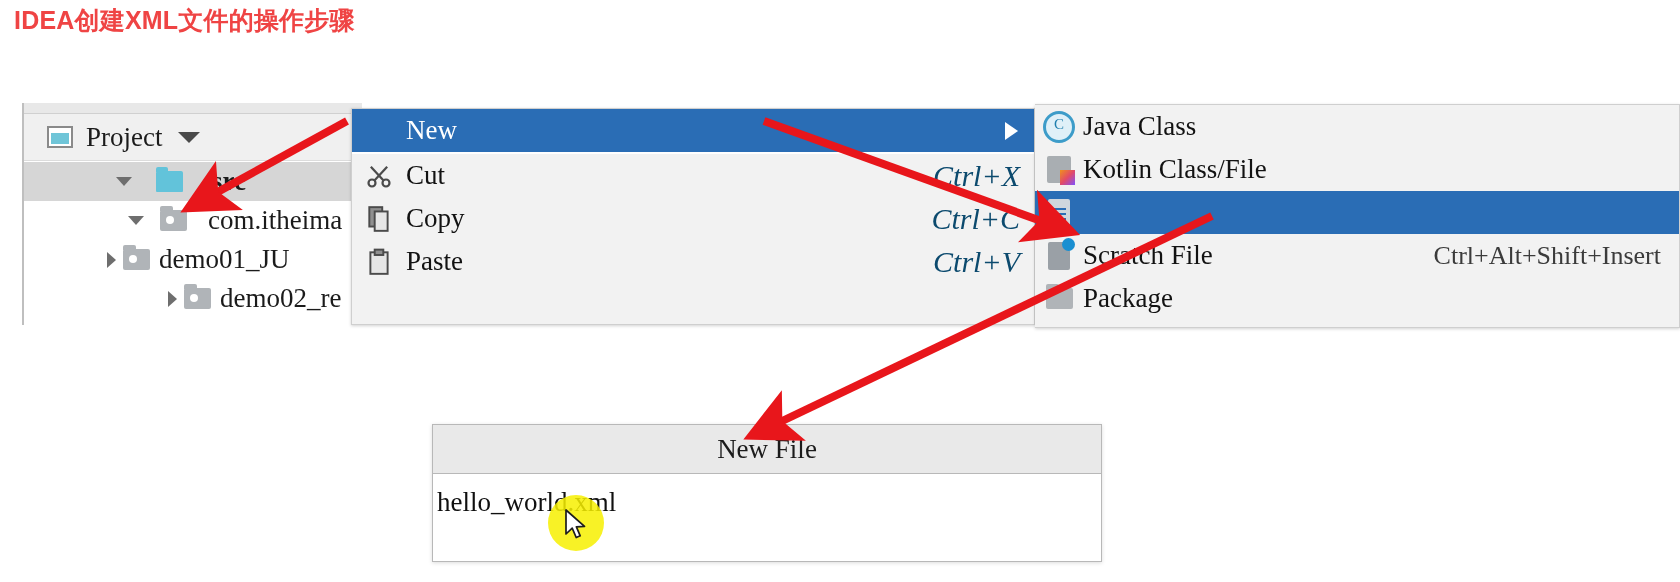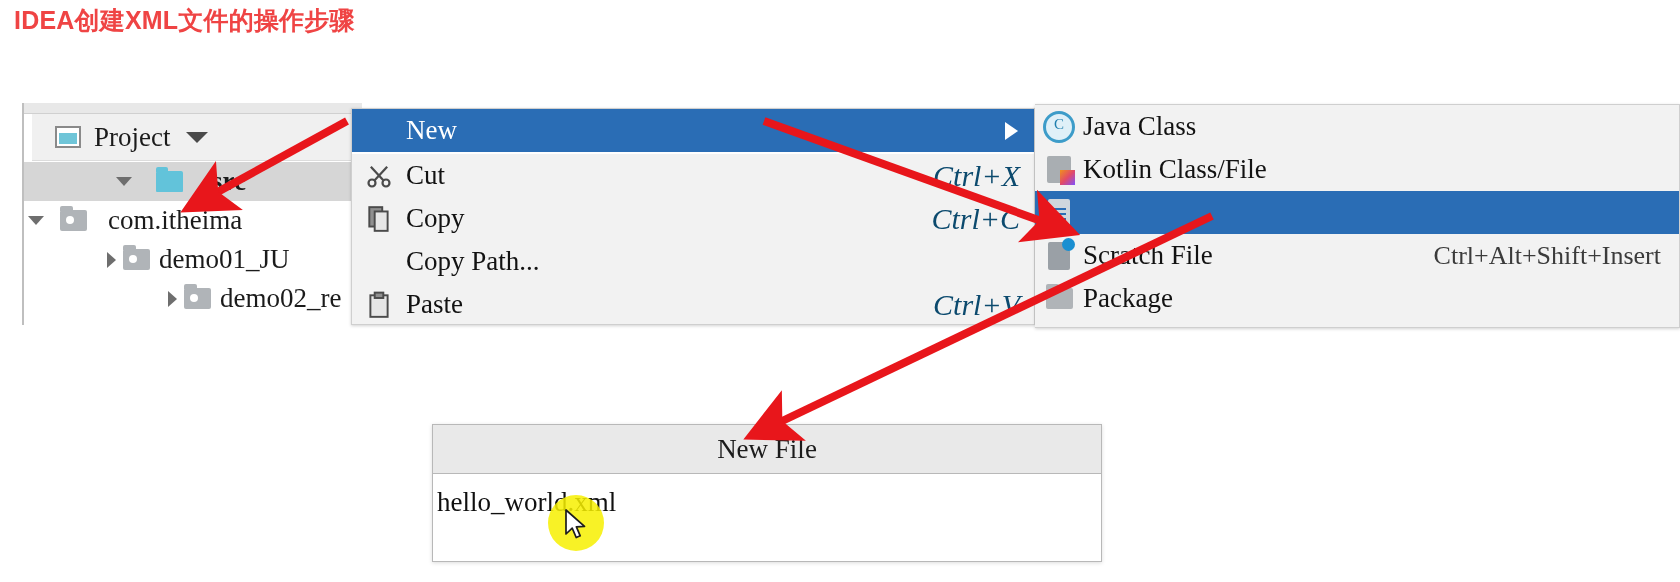--- a/index.html
+++ b/index.html
@@ -49,21 +49,21 @@
   }
   #project-panel .panel-topbar {
     position: absolute;
     left: 0; top: 0; right: 0;
     height: 10px;
     background: #e8e8e8;
     border-bottom: 1px solid #d0d0d0;
   }
   #project-toolbar {
     position: absolute;
-    left: 8px;
+    left: 0;
     top: 11px;
     right: 0;
     height: 47px;
     background: #f0f0f0;
     border-bottom: 1px solid #dcdcdc;
     display: flex;
     align-items: center;
     padding-left: 23px;
     box-sizing: border-box;
   }
@@ -399,21 +399,21 @@
     </div>
 
     <div id="tree">
 
       <div class="tree-row selected bold" style="padding-left:88px;gap:20px;">
         <span class="tw-arrow down"></span>
         <span class="folder-ico blue"></span>
         <span class="tree-label">src</span>
       </div>
 
-      <div class="tree-row" style="gap:12px;">
+      <div class="tree-row" style="padding-left:100px;gap:12px;">
         <span class="tw-arrow down"></span>
         <span class="folder-ico pkg"></span>
         <span class="tree-label">com.itheima</span>
       </div>
 
       <div class="tree-row" style="padding-left:75px;">
         <span class="tw-arrow right"></span>
         <span class="folder-ico pkg"></span>
         <span class="tree-label">demo01_JU</span>
       </div>
@@ -451,25 +451,20 @@
       <span class="cm-ico">
         <svg width="26" height="28" viewBox="0 0 24 26" fill="none" stroke="#4b4b4b" stroke-width="1.8">
           <rect x="3" y="2" width="12" height="18" fill="#8f8f8f" stroke="#4b4b4b"></rect>
           <rect x="8" y="6" width="12" height="18" fill="#e6e6e6" stroke="#4b4b4b"></rect>
         </svg>
       </span>
       <span class="cm-label">Copy</span>
       <span class="cm-shortcut">Ctrl+C</span>
     </div>
 
-    <div class="cm-item">
-      <span class="cm-ico"></span>
-      <span class="cm-label">Copy Path...</span>
-      <span class="cm-shortcut"></span>
-    </div>
 
     <div class="cm-item">
       <span class="cm-ico">
         <svg width="24" height="28" viewBox="0 0 22 26" fill="none" stroke="#4b4b4b" stroke-width="1.8">
           <rect x="3" y="4" width="16" height="20" fill="#e6e6e6" stroke="#4b4b4b"></rect>
           <rect x="7" y="1.5" width="8" height="5" fill="#8f8f8f" stroke="#4b4b4b"></rect>
         </svg>
       </span>
       <span class="cm-label">Paste</span>
       <span class="cm-shortcut">Ctrl+V</span>

